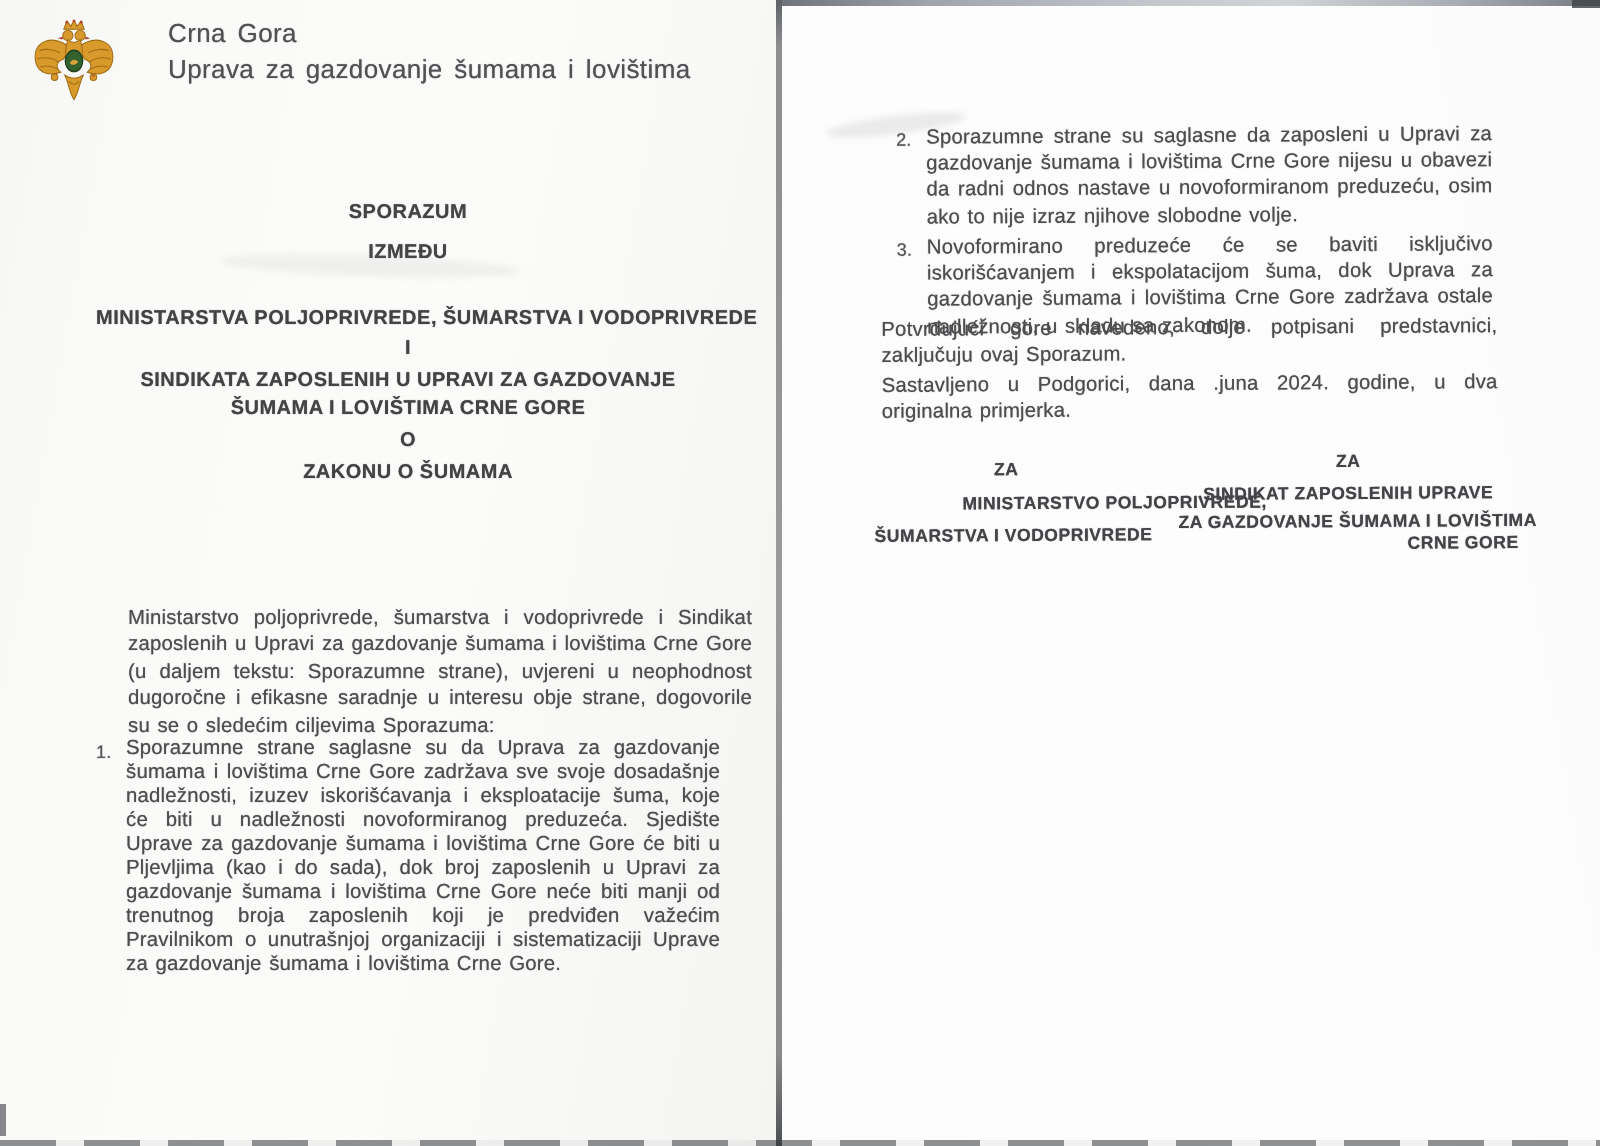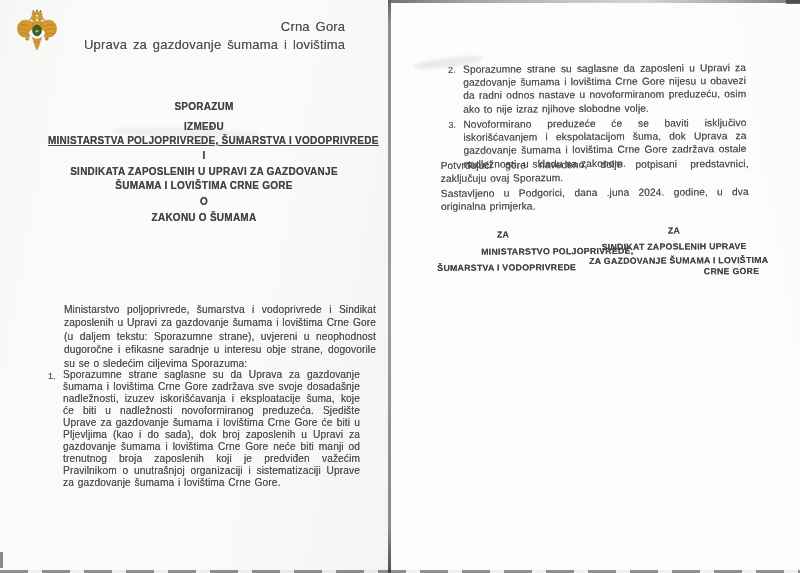--- a/index.html
+++ b/index.html
@@ -40,38 +40,37 @@
       rgba(52,54,58,.55) 0 28px, rgba(52,54,58,.06) 28px 42px);
   }
   .edge-tick{position:absolute;left:0;top:552px;width:3px;height:16px;background:#4a4c50;opacity:.65;}
   .smudge{position:absolute;border-radius:50%;filter:blur(1.5px);}
   .smudge-a{left:22px;top:58px;width:70px;height:9px;background:rgba(150,150,155,.18);transform:rotate(-7deg);}
   .smudge-b{left:110px;top:128px;width:150px;height:10px;background:rgba(160,158,150,.12);transform:rotate(2deg);}
 
   
   #coat-of-arms{position:absolute;left:15px;top:8px;width:44px;height:48px;}
   .letterhead-text{
-    position:absolute;left:84px;top:18px;
+    position:absolute;left:84px;top:8px;
     font-size:13px;line-height:18px;color:#515155;
     letter-spacing:.2px;word-spacing:2px;
     text-shadow:0 0 .5px rgba(90,90,95,.8);
-    text-align:right;
   }
 
   
   .title-block{
     position:absolute;left:48px;top:100px;width:312px;
     text-align:center;font-weight:bold;font-size:10px;line-height:14px;
     color:#434346;letter-spacing:.25px;
     text-shadow:0 0 .5px rgba(70,70,75,.8);
   }
   .title-block .tl{white-space:nowrap;}
   .title-block .wrapok{white-space:normal;}
   .t2{margin-top:6px;}
-  .t3{text-decoration:underline;}
+  .t3{margin-top:19px;}
   .t4{margin-top:1px;}
   .t5{margin-top:2px;}
   .t6{margin-top:2px;}
   .t7{margin-top:2px;}
 
   
   .para{
     position:absolute;
     font-size:10.2px;line-height:13.4px;color:#4d4d4f;
     text-align:justify;letter-spacing:.1px;word-spacing:.08em;

